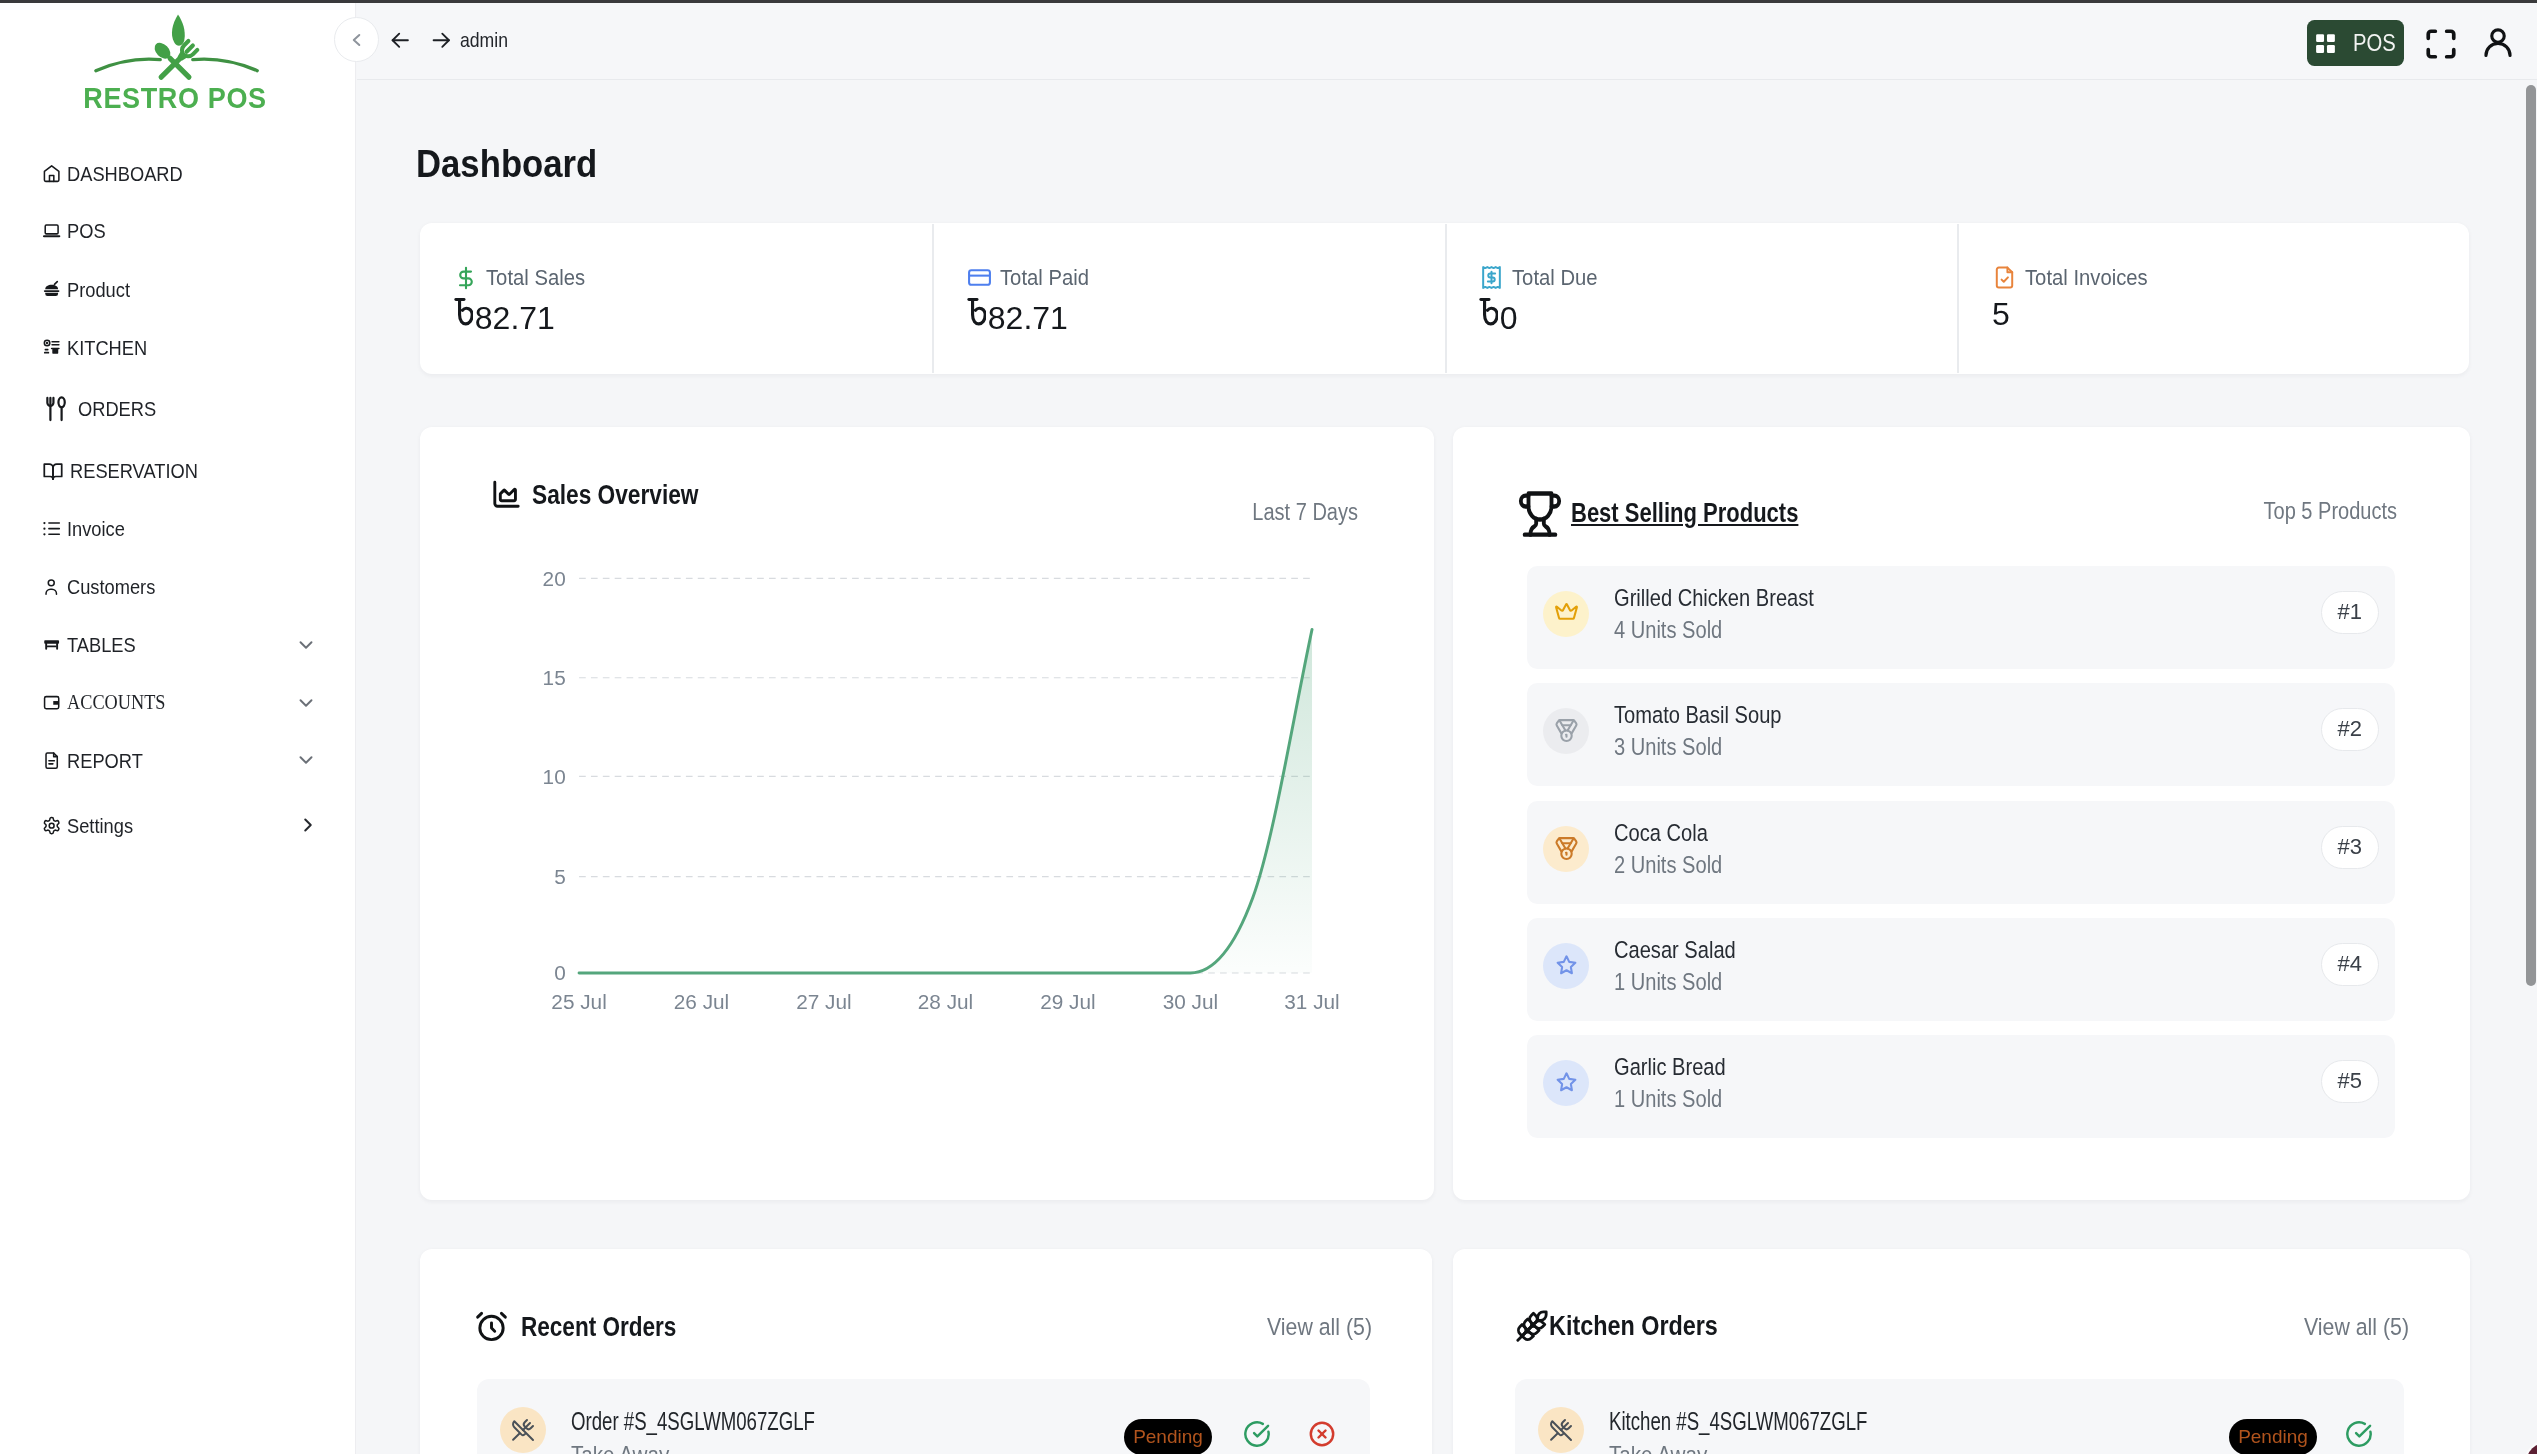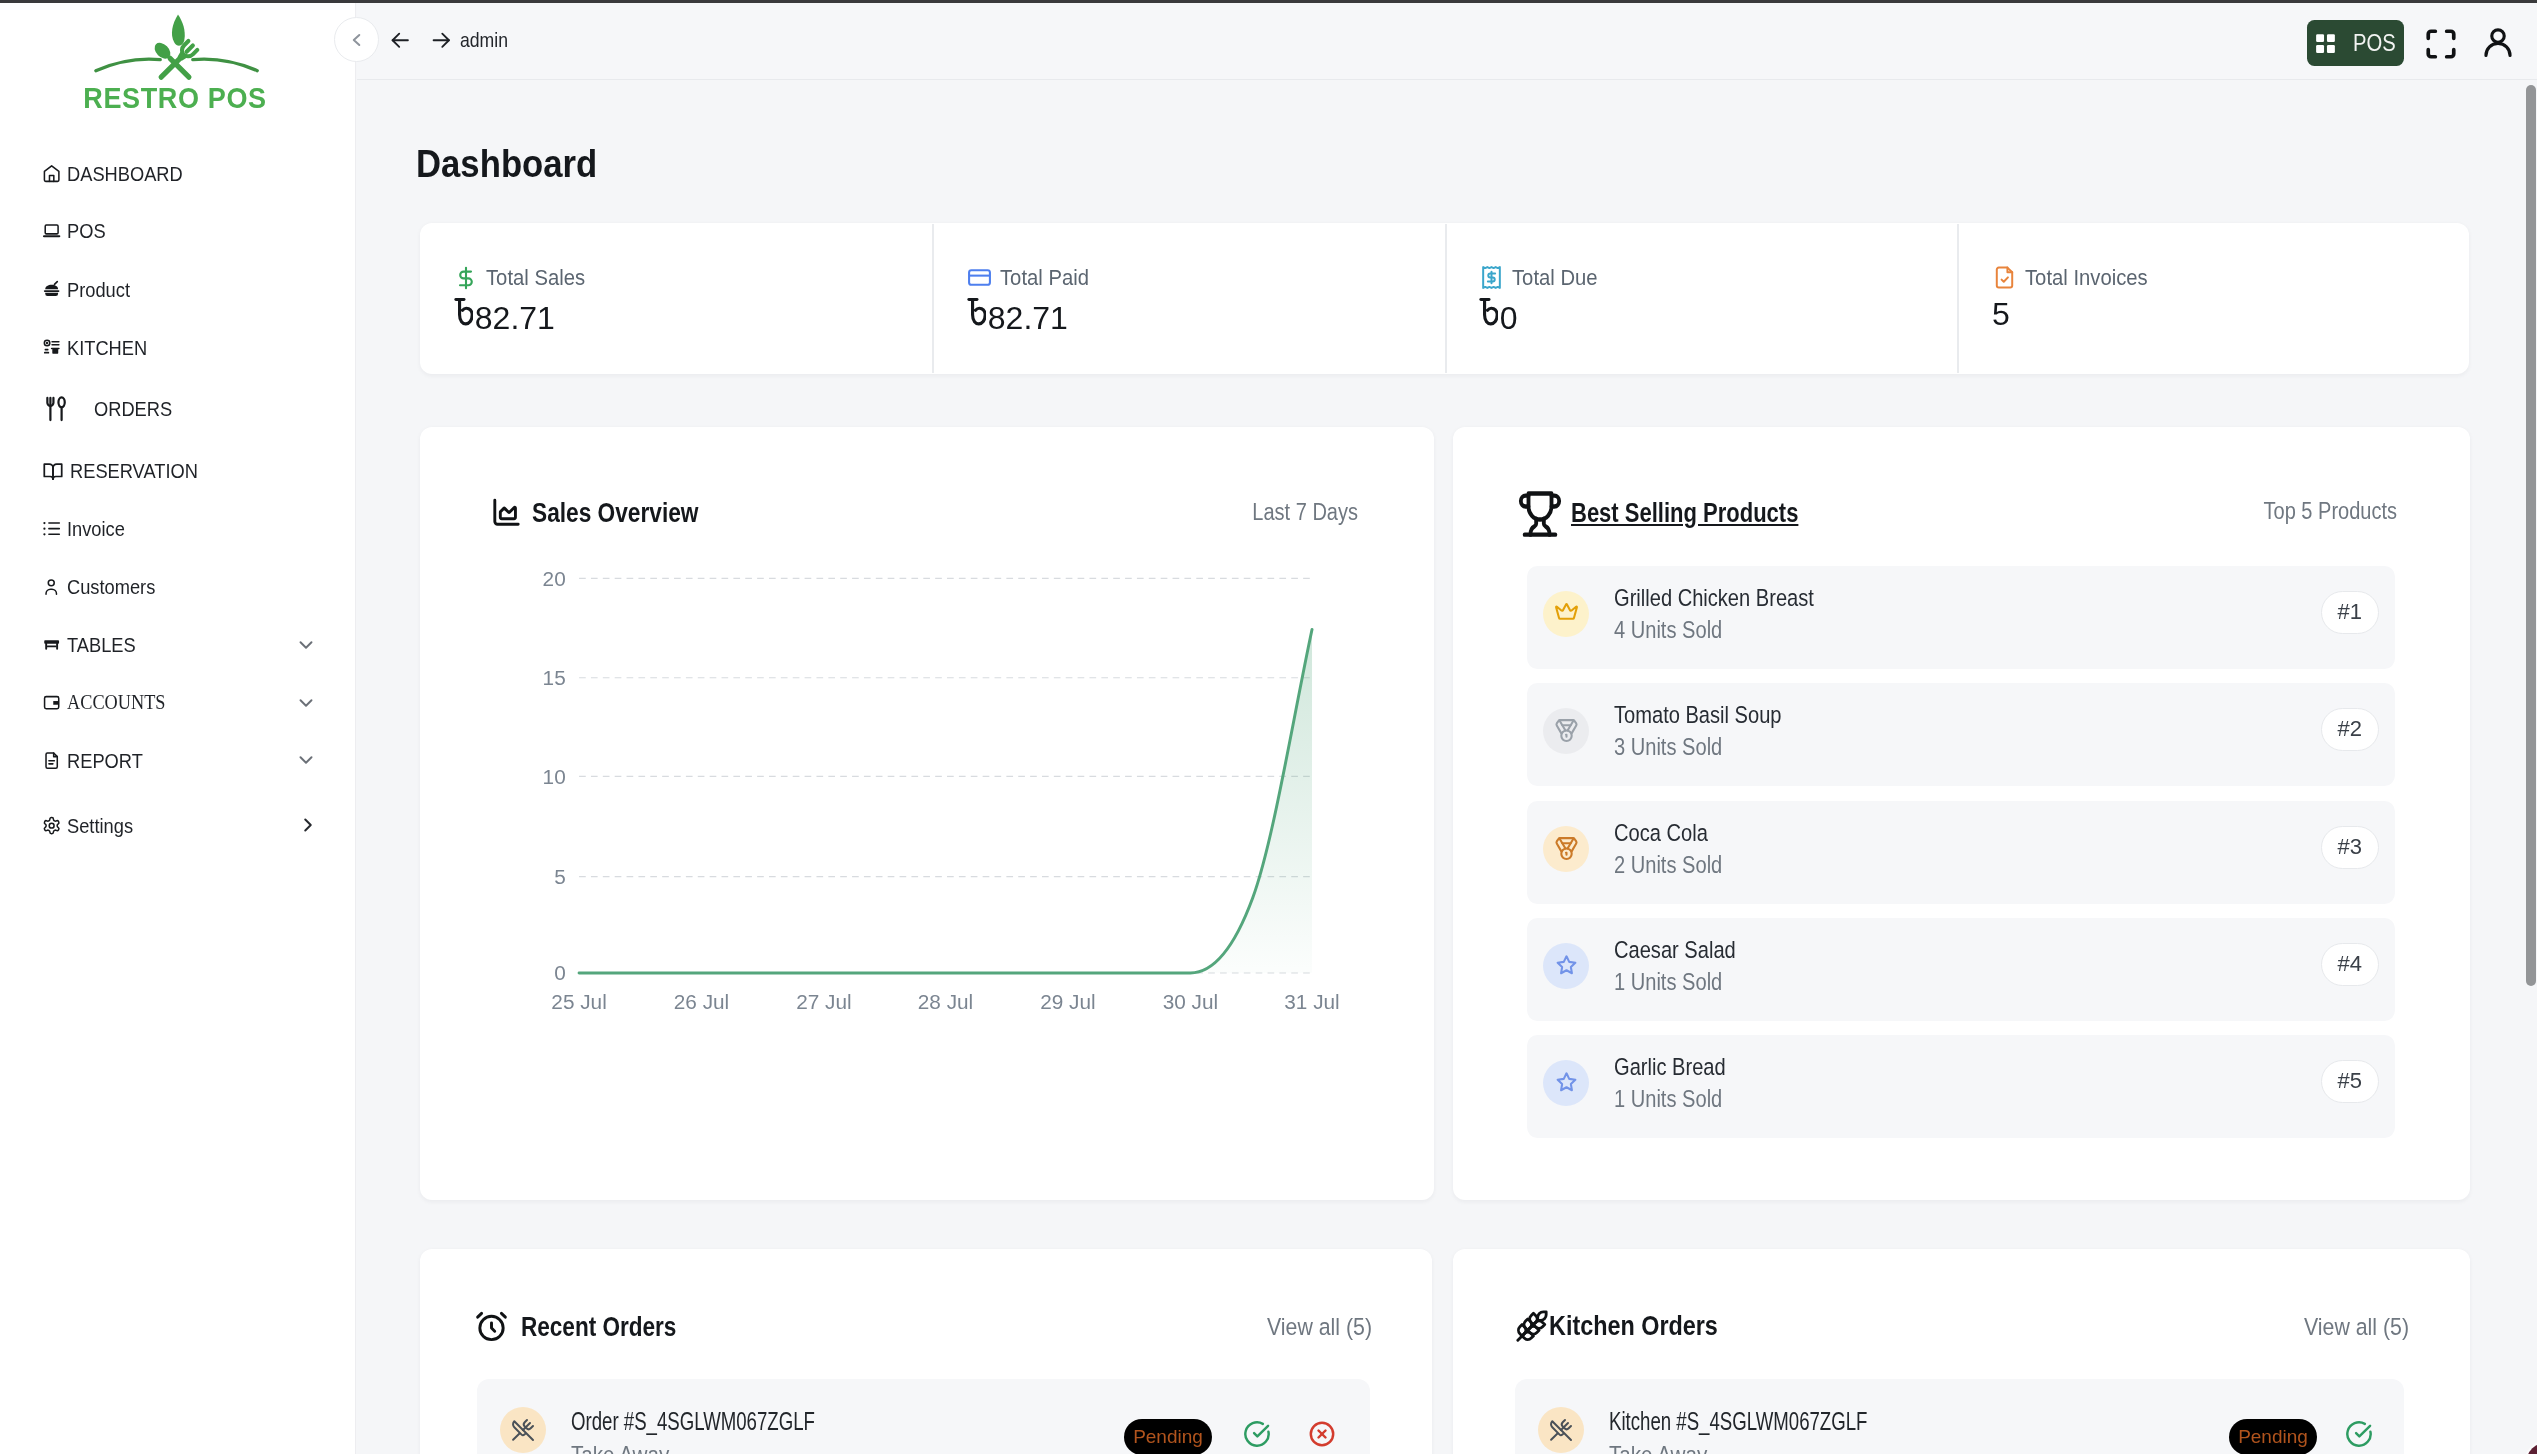--- a/index.html
+++ b/index.html
@@ -119,21 +119,21 @@
           <circle cx="6.3" cy="6.3" r="3.4"></circle>
           <circle cx="6.3" cy="6.3" r="0.6" fill="#17191c"></circle>
           <path d="M12.5 4.6H21M12.5 8.4h8.5"></path>
           <path d="M3.5 18.2h4.4" stroke-width="2.2"></path>
           <rect x="12.8" y="13.6" width="7.4" height="6" rx="0.8" fill="#17191c" stroke="none"></rect>
           <path d="M12 13h9" stroke-width="2"></path>
           <path d="M4.2 14.5h3" stroke-width="2"></path>
         </svg>
       <span>KITCHEN</span>
     </div>
-    <div class="nav-item" style="top:392px; gap:24px;">
+    <div class="nav-item" style="top:392px; gap:8px;">
       <svg width="28" height="28" viewBox="0 0 24 24" fill="none" stroke="#17191c" stroke-width="1.9" stroke-linecap="round">
           <path d="M4.6 2.5v4.2a2.6 2.6 0 0 0 5.2 0V2.5"></path>
           <path d="M7.2 2.5V21.5"></path>
           <ellipse cx="16.8" cy="6.3" rx="2.7" ry="4.2"></ellipse>
           <path d="M16.8 10.5v11"></path>
         </svg>
       <span>ORDERS</span>
     </div>
     <div class="nav-item" style="top:454px;">
       <svg width="22" height="22" viewBox="0 0 24 24" fill="none" stroke="#17191c" stroke-width="1.9" stroke-linecap="round" stroke-linejoin="round">
@@ -263,21 +263,21 @@
         <path d="m9.2 14 2.1 2.1 4-4.2"></path>
       </svg>
       <span>Total Invoices</span>
     </div>
   <div class="stat-value">
       <span>5</span>
     </div>
 </div>
 
 <div class="card" style="left:420px; top:427px; width:1014px; height:773px;"></div>
-<div class="abs card-title" style="left:490px; top:496px; gap:9px;">
+<div class="abs card-title" style="left:490px; top:478px; gap:9px;">
   <svg width="33" height="33" viewBox="0 0 24 24" fill="none" stroke="#101214" stroke-width="2.1" stroke-linecap="round" stroke-linejoin="round">
       <path d="M3.5 3v15.5a2 2 0 0 0 2 2h15"></path>
       <path d="M7.5 11.7a.5.5 0 0 1 .15-.35l2.35-2.35a.5.5 0 0 1 .7 0l2.8 2.8a.5.5 0 0 0 .7 0l3.45-3.45a.5.5 0 0 1 .85.35v6.8a1 1 0 0 1-1 1h-9a1 1 0 0 1-1-1z"></path>
     </svg>
   <span style="transform:scaleX(0.825);">Sales Overview</span>
 </div>
 <div class="abs card-sub" style="left:1135px; top:499px; width:223px; text-align:right;">Last 7 Days</div>
 <svg class="abs" style="left:420px; top:427px;" width="1014" height="773" viewBox="0 0 1366 1042">
   <defs>
     <linearGradient id="areaGrad" x1="0" y1="273" x2="0" y2="736" gradientUnits="userSpaceOnUse">

